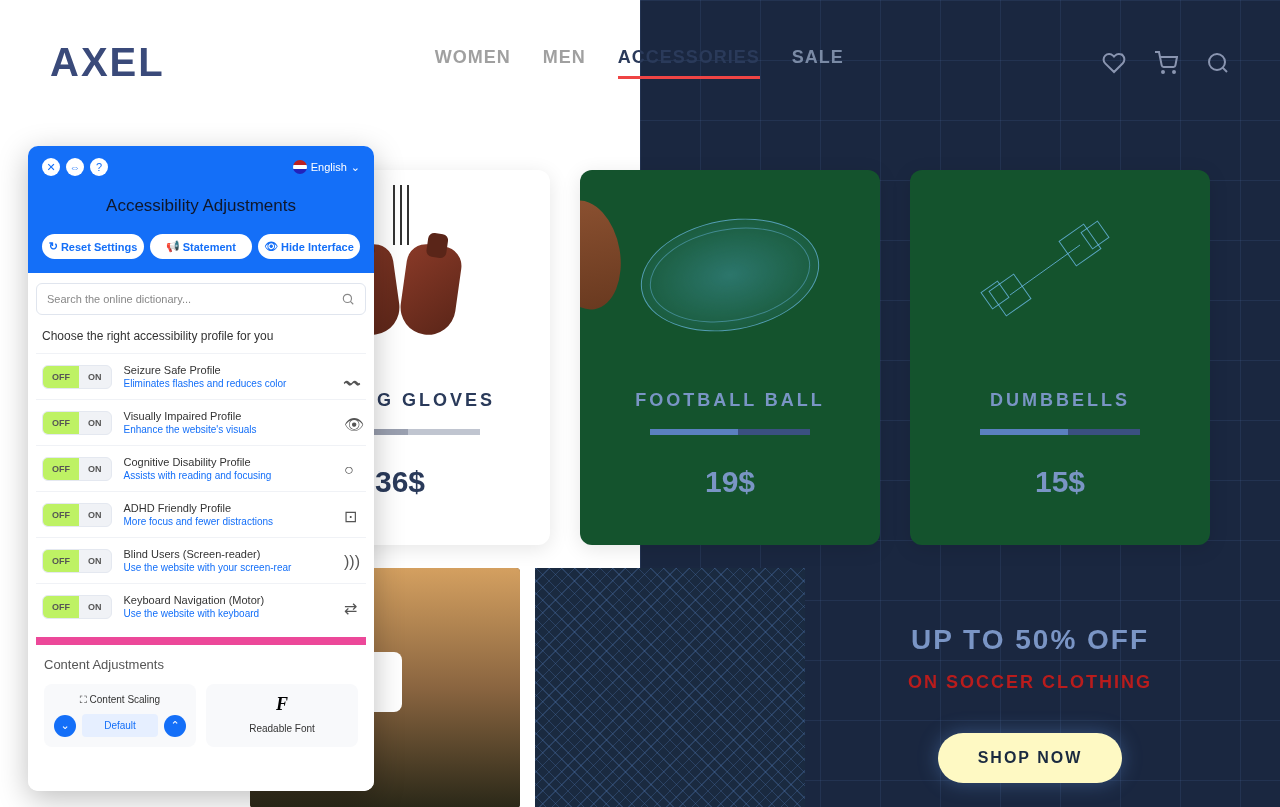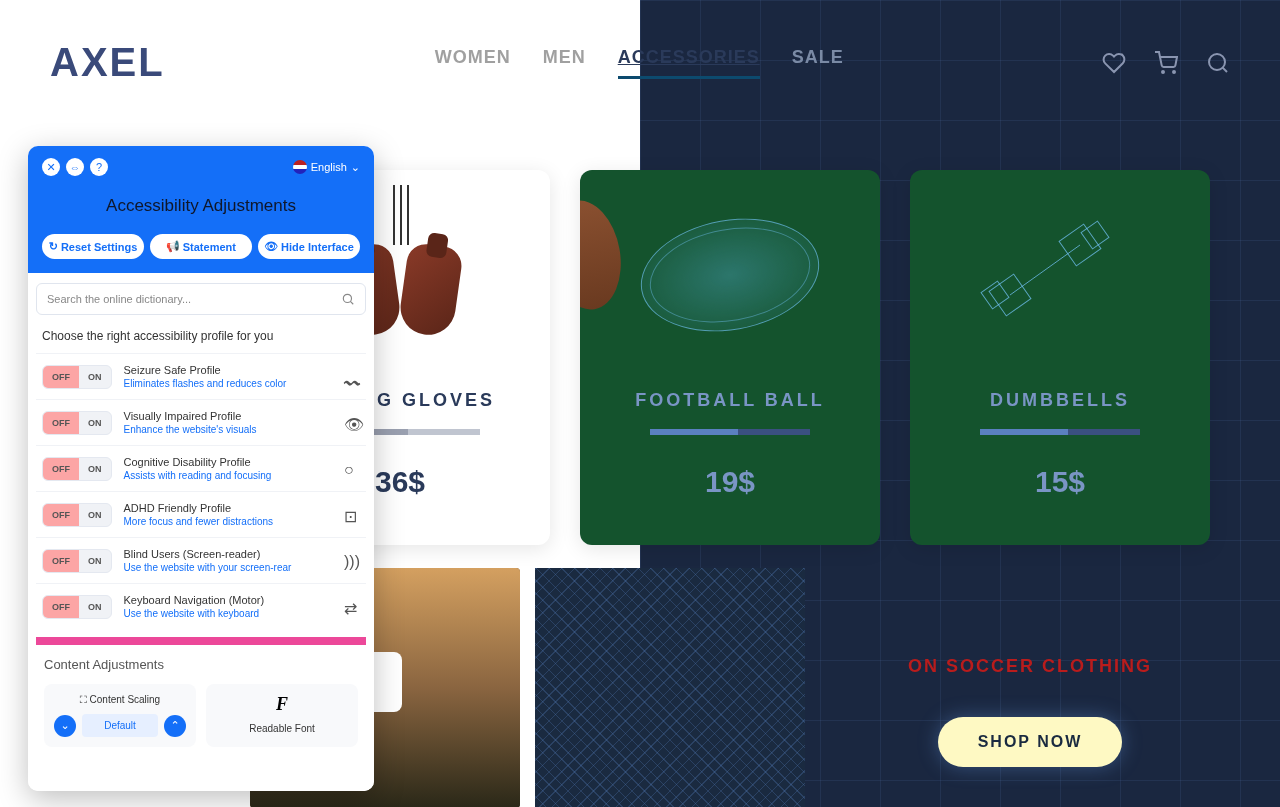--- a/index.html
+++ b/index.html
@@ -7,21 +7,21 @@
 
 
 .page { position: absolute; inset: 0; }
 .page-split { position: absolute; top: 0; right: 0; width: 640px; height: 807px; background: #1a2740; }
 .grid-bg { position: absolute; top: 0; right: 0; width: 640px; height: 807px; background-image: linear-gradient(rgba(70,100,150,0.2) 1px, transparent 1px), linear-gradient(90deg, rgba(70,100,150,0.2) 1px, transparent 1px); background-size: 60px 60px; }
 
 .header { position: absolute; top: 40px; left: 0; right: 0; display: flex; align-items: center; padding: 0 50px; }
 .logo { font-size: 40px; font-weight: 800; color: #3a4a7a; letter-spacing: 2px; }
 .nav { display: flex; gap: 32px; margin-left: 270px; }
 .nav-item { font-size: 18px; font-weight: 700; color: #a0a0a0; letter-spacing: 1px; cursor: pointer; padding-bottom: 8px; }
-.nav-item.active { color: #2a3a5a; border-bottom: 3px solid #0c4a6e; text-decoration: underline; }
+.nav-item.active { color: #2a3a5a; border-bottom: 3px solid #ef4444; }
 .nav-item.dark { color: #7a8aa5; }
 .header-icons { margin-left: auto; display: flex; gap: 28px; }
 .header-icon { width: 24px; height: 24px; cursor: pointer; }
 .header-icon svg { stroke: #8a95b0; fill: none; stroke-width: 2; }
 
 .products { position: absolute; top: 170px; left: 250px; display: flex; gap: 30px; }
 .product-card { width: 300px; height: 375px; background: #fff; border-radius: 12px; overflow: hidden; box-shadow: 0 4px 20px rgba(0,0,0,0.1); display: flex; flex-direction: column; }
 .product-card.dark { background: #14532d; }
 .product-img { height: 210px; display: flex; align-items: center; justify-content: center; }
 .product-info { flex: 1; display: flex; flex-direction: column; align-items: center; padding: 10px 20px; }
@@ -57,21 +57,21 @@
 .a11y-search { margin: 10px 0 0; background: #fff; border: 1px solid #e0e5ee; border-radius: 6px; display: flex; align-items: center; padding: 8px 10px; }
 .a11y-search input { flex: 1; border: none; outline: none; font-size: 11px; color: #146ff8; }
 .a11y-search input::placeholder { color: #888; }
 .search-ic { width: 14px; height: 14px; }
 
 .a11y-section-title { font-size: 12px; color: #333; padding: 14px 6px 10px; }
 .profile-row { display: flex; align-items: center; padding: 10px 6px; border-top: 1px solid #f0f2f6; gap: 12px; }
 .profile-row:first-of-type { border-top: none; }
 .toggle { display: flex; background: #f0f2f6; border-radius: 6px; overflow: hidden; border: 1px solid #e4e8f0; }
 .toggle span { font-size: 9px; font-weight: 700; padding: 6px 9px; color: #555; cursor: pointer; }
-.toggle span.on { background: #fca5a5; }
+.toggle span.on { background: #bef264; }
 .profile-text { flex: 1; }
 .profile-name { font-size: 11px; color: #333; }
 .profile-desc { font-size: 10px; color: #146ff8; margin-top: 2px; }
 .profile-icon { width: 16px; height: 16px; color: #555; }
 
 .content-adj { background: #fff; border-top: 8px solid #ec4899; margin-top: 8px; padding: 12px 8px 0; }
 .content-adj-title { font-size: 13px; color: #555; }
 .adj-cards { display: flex; gap: 10px; margin-top: 12px; }
 .adj-card { flex: 1; background: #f8f9fb; border-radius: 8px; padding: 10px; display: flex; flex-direction: column; align-items: center; gap: 8px; }
 .adj-label { font-size: 10px; color: #333; }
@@ -191,20 +191,21 @@
           <div class="sky"></div>
           <div class="player-body"></div>
           <div class="player-leg"></div>
           <div class="ball"></div>
         </div>
     </div>
     <div class="promo-img2">
         <div class="net-bg"></div>
       </div>
     <div class="promo-right">
+      <div class="promo-title">UP TO 50% OFF</div>
       <div class="promo-sub">ON SOCCER CLOTHING</div>
       <button class="shop-btn">SHOP NOW</button>
     </div>
   </div>
 </div>
 
 <div class="a11y-widget">
   <div class="a11y-header">
     <div class="a11y-top">
       <div class="a11y-circ">✕</div>

